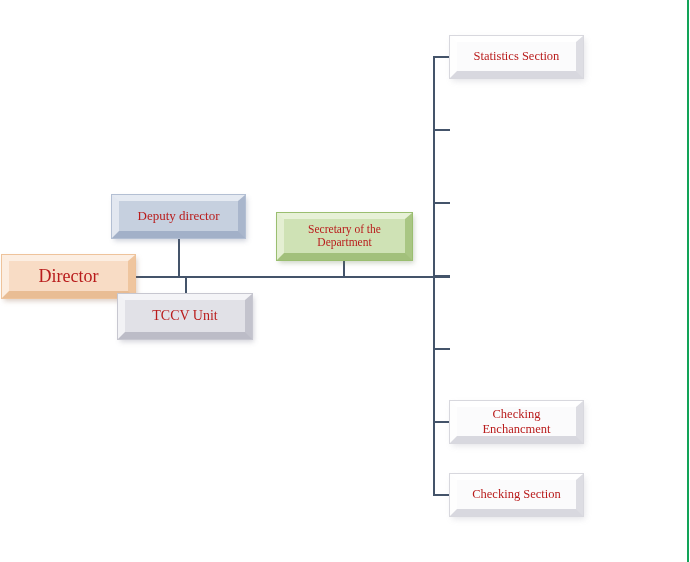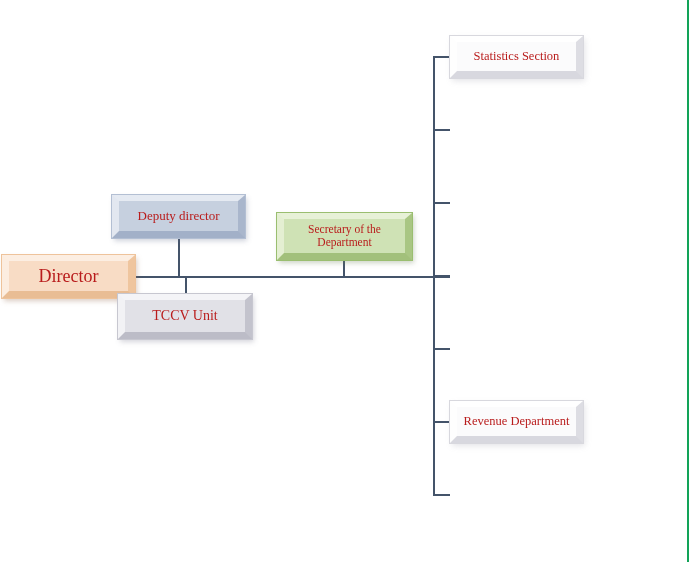--- a/index.html
+++ b/index.html
@@ -80,16 +80,17 @@
   <div class="line tick t4"></div>
   <div class="line tick t5"></div>
   <div class="line tick t6"></div>
 
   <div class="node deputy">Deputy director</div>
   <div class="node director">Director</div>
   <div class="node tccv">TCCV Unit</div>
   <div class="node secretary">Secretary of the Department</div>
 
   <div class="node section s0">Statistics Section</div>
-  <div class="node section s5">Revenue Department</div>
+  <div class="node section s5">Checking Enchancment</div>
+  <div class="node section s6">Checking Section</div>
 
   <div class="page-border-right"></div>
 </div>
 
 </body></html>

